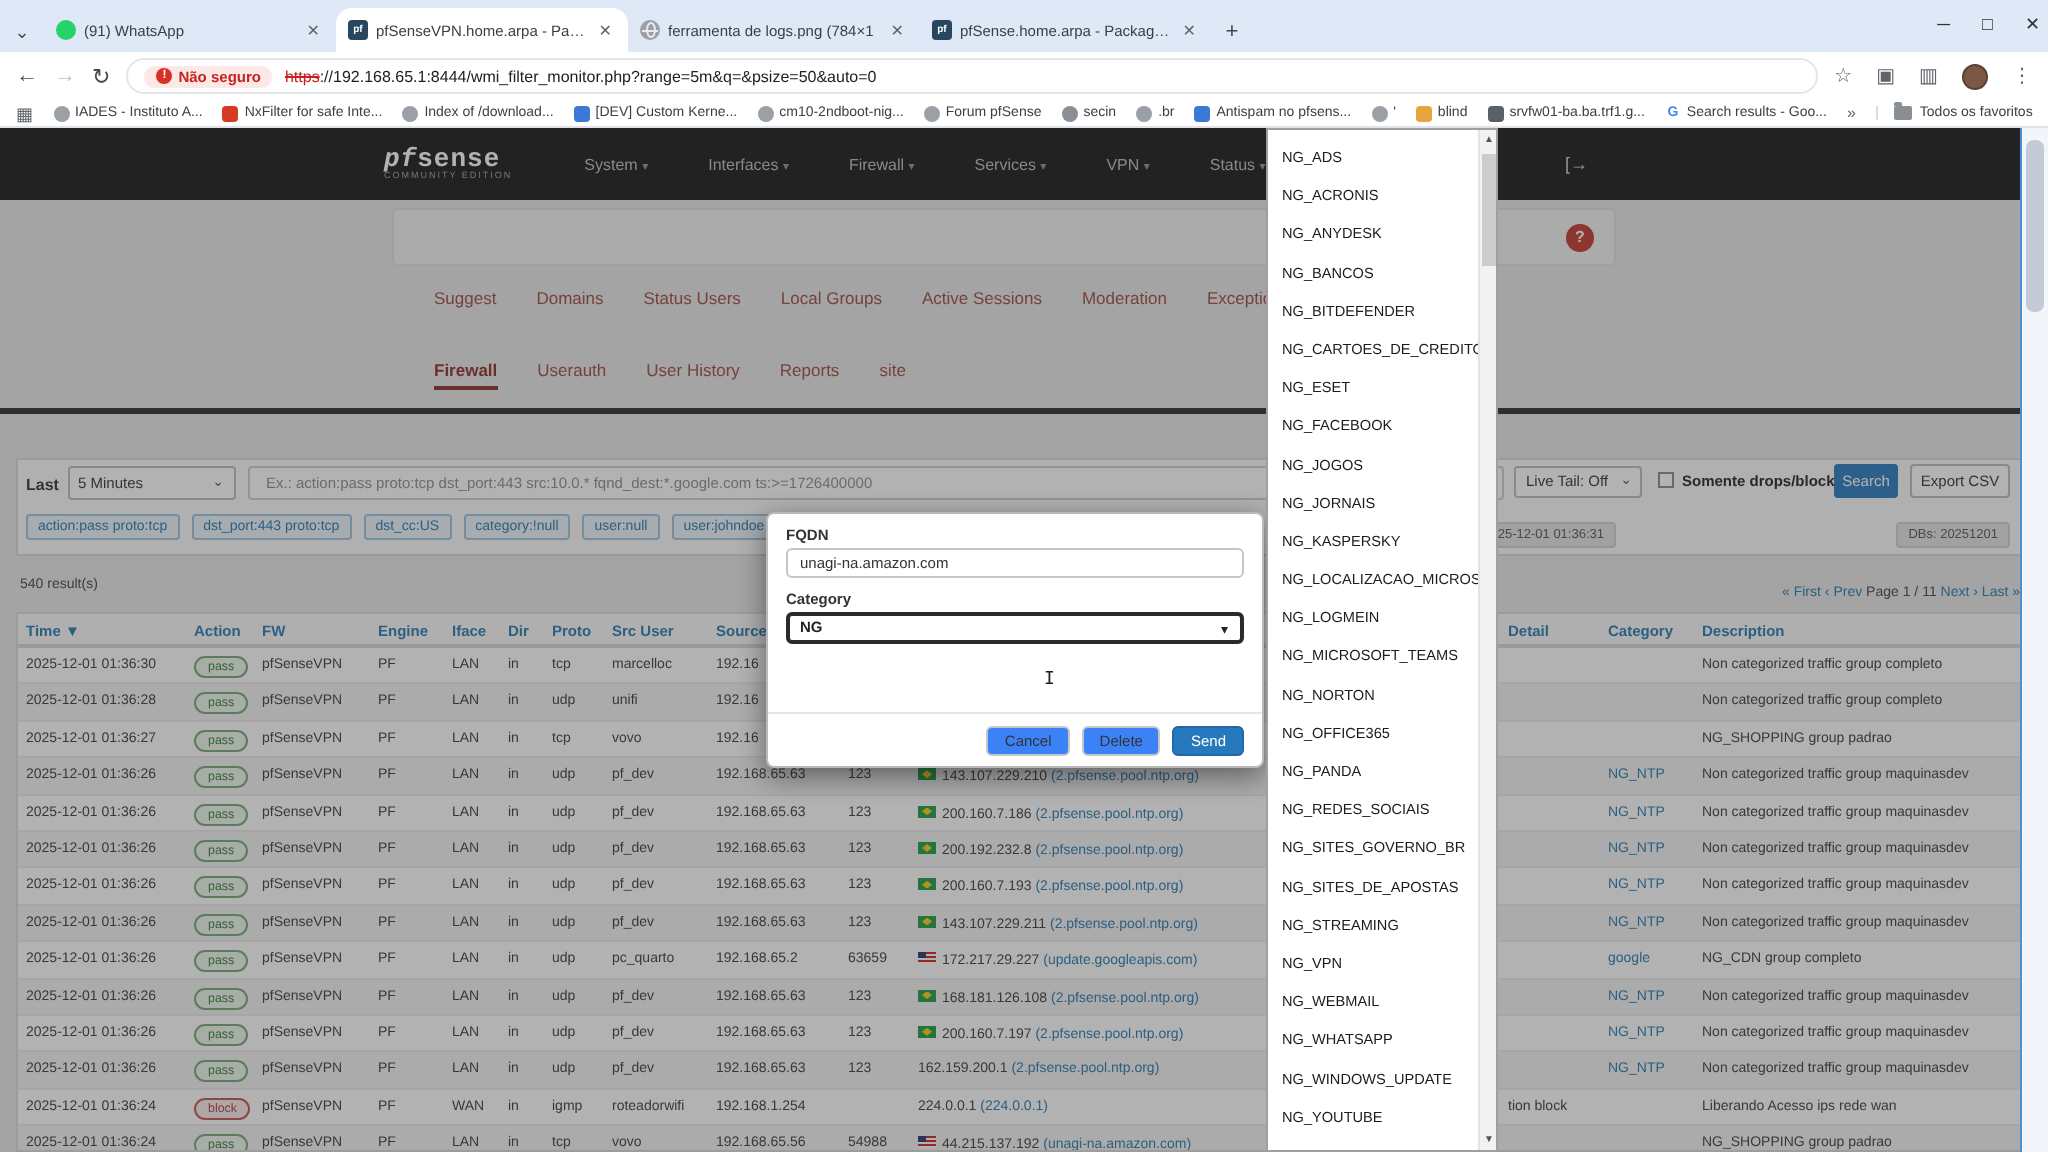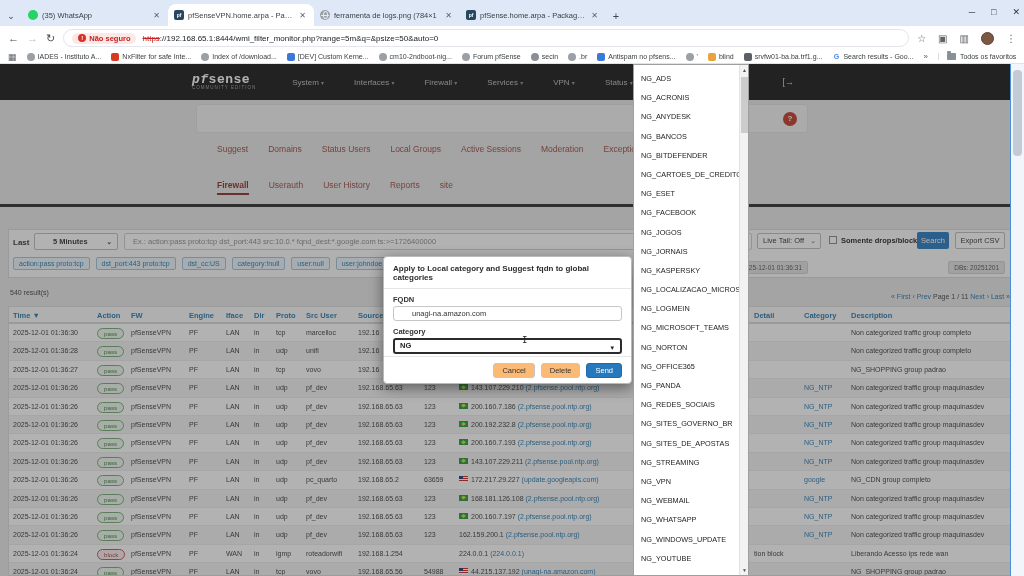--- a/index.html
+++ b/index.html
@@ -65,21 +65,21 @@
   .crumb .cur { color:#2779af; }
   .helpdot { position:absolute; right:10px; width:14px; height:14px; border-radius:50%; background:#c0392b; color:#fff; font-size:8px; font-weight:bold; text-align:center; line-height:14px; }
   .tabs1 { position:absolute; left:217px; top:80px; display:flex; gap:20px; }
   .tabs2 { position:absolute; left:217px; top:116px; display:flex; gap:20px; }
   .ptab { font-size:8.5px; color:#9e4a42; padding-bottom:3px; }
   .ptab.active { color:#8c2f27; border-bottom:2px solid #8c2f27; font-weight:bold; }
   .tabsdivider { position:absolute; left:0; top:140px; width:1024px; height:3px; background:#2d2d2d; }
   .filterhead { position:absolute; left:8px; top:149px; width:1003px; height:16px; background:#3b3b3b; color:#f0f0f0; font-size:8px; font-weight:bold; line-height:16px; padding-left:7px; }
   .filterbody { position:absolute; left:8px; top:165px; width:1003px; height:49px; background:#fcfcfc; border:1px solid #d9d9d9; }
   .lastlabel { position:absolute; left:13px; top:174px; font-size:8px; font-weight:bold; color:#333; }
-  .rangeselect { position:absolute; left:34px; top:169px; width:84px; height:17px; background:#fff; border:1px solid #bdbdbd; border-radius:2px; font-size:7.5px; font-weight:bold; color:#333; line-height:15px; padding-left:18px; }
+  .rangeselect { position:absolute; left:34px; top:169px; width:84px; height:17px; background:#fff; border:1px solid #bdbdbd; border-radius:2px; font-size:7.5px; font-weight:normal; color:#333; line-height:15px; padding-left:4px; }
   .rangeselect .caret { position:absolute; right:5px; font-size:7px; color:#555; }
   .searchinput { position:absolute; left:124px; top:169px; width:628px; height:17px; background:#fff; border:1px solid #cfcfcf; border-radius:2px; font-size:7.5px; color:#8d8d8d; line-height:15px; padding-left:8px; white-space:nowrap; overflow:hidden; }
   .livetail { position:absolute; left:757px; top:169px; width:64px; height:16px; background:#fff; border:1px solid #bdbdbd; border-radius:2px; font-size:7.5px; color:#333; line-height:14px; padding-left:5px; }
   .livetail .caret { position:absolute; right:4px; font-size:7px; color:#555; }
   .dropschk { position:absolute; left:829px; top:172px; width:8px; height:8px; background:#fff; border:1px solid #8a8a8a; }
   .dropslabel { position:absolute; left:841px; top:172px; font-size:7.5px; font-weight:bold; color:#222; }
   .btn-search { position:absolute; left:917px; top:168px; width:32px; height:17px; background:#2779be; border-radius:2px; color:#fff; font-size:7.5px; text-align:center; line-height:17px; }
   .btn-export { position:absolute; left:955px; top:168px; width:50px; height:17px; background:#fff; border:1px solid #bdbdbd; border-radius:2px; color:#333; font-size:7.5px; text-align:center; line-height:15px; }
   .chipsrow { position:absolute; left:13px; top:193px; display:flex; gap:6px; }
   .chip { border:1px solid #9fc4de; background:#eef6fc; color:#2779af; border-radius:2px; font-size:7px; padding:2px 5px; white-space:nowrap; }
@@ -109,26 +109,26 @@
 
   
   .dim { position:absolute; left:0; top:64px; width:1024px; height:512px; background:rgba(52,52,52,0.38); z-index:50; }
   .vscroll { position:absolute; right:0; top:64px; width:14px; height:512px; background:#f2f5f9; border-left:1px solid #4a90d9; z-index:56; }
   .vscroll .thumb { position:absolute; left:2px; top:6px; width:9px; height:86px; background:#c3cbd6; border-radius:4px; }
 
   
   .modal { position:absolute; left:383px; top:256px; width:249px; height:128px; background:#fff; border:1px solid #b9b9b9; border-radius:4px; box-shadow:0 4px 14px rgba(0,0,0,0.45); z-index:60; }
   .modal .mtitle { padding:7px 9px 6px; font-size:8px; font-weight:bold; color:#2e2e2e; border-bottom:1px solid #e6e6e6; }
   .modal .mlabel { margin:6px 9px 2px; font-size:7.5px; font-weight:bold; color:#333; }
-  .modal .minput { margin:0 9px; height:15px; border:1px solid #c6c6c6; border-radius:3px; font-size:7.5px; color:#333; line-height:13px; padding-left:18px; }
+  .modal .minput { margin:0 9px; height:15px; border:1px solid #c6c6c6; border-radius:3px; font-size:7.5px; color:#333; line-height:13px; padding-left:6px; }
   .modal .mselect { margin:0 9px; height:16px; border:2px solid #2b2b2b; border-radius:3px; font-size:7.5px; font-weight:bold; color:#222; line-height:12px; padding-left:5px; position:relative; }
   .modal .mselect .caret { position:absolute; right:6px; top:2px; font-size:7px; font-weight:normal; }
   .ibeam { position:absolute; left:138px; top:78px; font-size:9px; color:#222; font-family:"DejaVu Sans Mono", monospace; }
   .mfooter { position:absolute; left:0; right:0; bottom:0; height:27px; border-top:1px solid #e6e6e6; display:flex; align-items:center; justify-content:flex-end; gap:6px; padding-right:9px; }
-  .mbtn { height:15px; border:1px solid #c6c6c6; border-radius:3px; background:#fdba74; color:#333; font-size:7.5px; line-height:13px; padding:0 8px; }
+  .mbtn { height:15px; border:1px solid #c6c6c6; border-radius:3px; background:#3b82f6; color:#333; font-size:7.5px; line-height:13px; padding:0 8px; }
   .mbtn.primary { background:#2779be; border-color:#2068a6; color:#fff; }
 
   
   .catdrop { position:absolute; left:633px; top:64px; width:116px; height:512px; background:#fff; border:1px solid #9f9f9f; z-index:70; }
   .catdrop .items { position:absolute; left:0; top:4px; right:9px; }
   .catitem { height:19.2px; line-height:19.2px; padding-left:7px; font-size:7.3px; color:#1c1c1c; white-space:nowrap; overflow:hidden; }
   .catscroll { position:absolute; right:0; top:0; width:9px; height:100%; background:#f2f2f2; border-left:1px solid #e2e2e2; }
   .catscroll .arr { position:absolute; left:0; width:9px; text-align:center; font-size:5px; color:#555; }
   .catscroll .arr.up { top:2px; }
   .catscroll .arr.dn { bottom:2px; }
@@ -137,21 +137,21 @@
 </head>
 <body>
 
 <div class="screen">
 
   <div class="tabstrip">
     <div class="tab-search">⌄</div>
     <div id="tabs-host" style="display:flex; align-items:flex-end;">
         <div class="tab">
           <span class="fav whatsapp"></span>
-          <span class="title">(35) WhatsApp</span>
+          <span class="title">(91) WhatsApp</span>
           <span class="close">✕</span>
         </div>
         <div class="tab active">
           <span class="fav pfsense">pf</span>
           <span class="title">pfSenseVPN.home.arpa - Packa</span>
           <span class="close">✕</span>
         </div>
         <div class="tab">
           <span class="fav globe"></span>
           <span class="title">ferramenta de logs.png (784×1</span>
@@ -571,21 +571,20 @@
 
   </div>
 
   <div class="dim"></div>
 
   <div class="vscroll">
       <div class="thumb"></div>
     </div>
 
   <div class="modal">
-    <div class="mtitle">Apply to Local category and Suggest fqdn to global categories</div>
     <div class="mlabel">FQDN</div>
     <div class="minput">unagi-na.amazon.com</div>
     <div class="mlabel">Category</div>
     <div class="mselect"><span>NG</span><span class="caret">▾</span></div>
     <span class="ibeam">I</span>
     <div class="mfooter">
       <span class="mbtn">Cancel</span>
       <span class="mbtn">Delete</span>
       <span class="mbtn primary">Send</span>
     </div>

